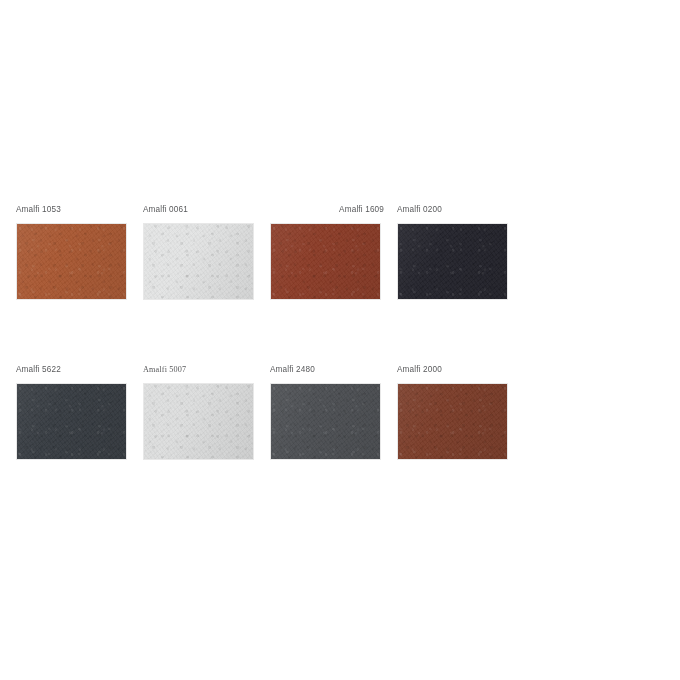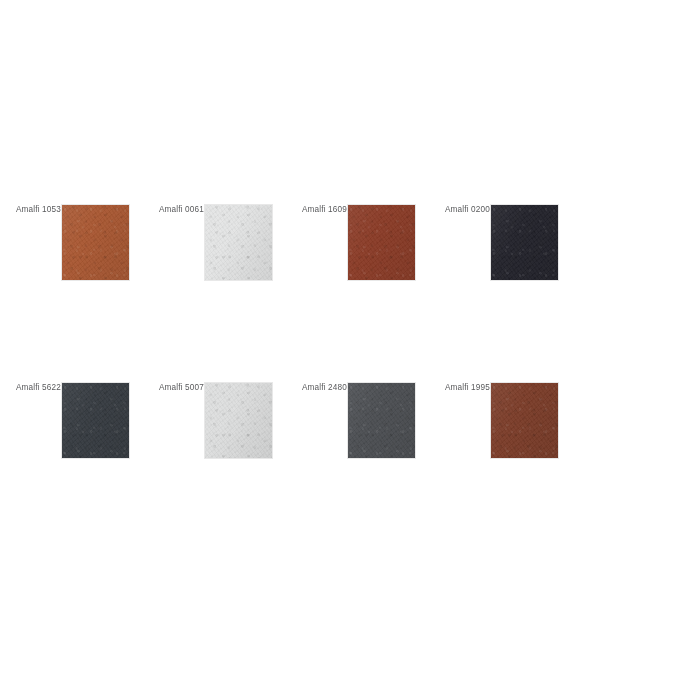--- a/index.html
+++ b/index.html
@@ -24,26 +24,27 @@
   }
 
   .swatch-row {
     position: absolute;
     left: 16px;
     display: flex;
     flex-direction: row;
   }
 
   #swatch-row-1 { top: 204px; }
-  #swatch-row-2 { top: 382px; text-align: right; }
+  #swatch-row-2 { top: 364px; }
 
   .swatch-card {
     width: 114px;
-    margin-right: 29px;
+    margin-right: 13px;
     display: flex;
+    flex-direction: column;
   }
 
   .swatch-label {
     font-size: 8.2px;
     line-height: 11px;
     color: #58595b;
     letter-spacing: 0.15px;
     white-space: nowrap;
     margin-bottom: 8px;
     font-weight: 400;
@@ -125,29 +126,29 @@
   </div>
 
   <div class="swatch-row" id="swatch-row-2">
 
     <div class="swatch-card">
       <div class="swatch-label" style="color: rgb(88, 89, 91);">Amalfi 5622</div>
       <div class="swatch-chip" style="background-color: rgb(53, 58, 64); border-color: rgb(232, 232, 232);"></div>
     </div>
 
     <div class="swatch-card">
-      <div class="swatch-label" style="color: rgb(88, 89, 91);">Amalfi 5007</div>
+      <div class="swatch-label" style="color: rgb(88, 89, 91); font-family: Liberation Serif, serif;">Amalfi 5007</div>
       <div class="swatch-chip" style="background-color: rgb(220, 221, 221); border-color: rgb(232, 232, 232);"></div>
     </div>
 
     <div class="swatch-card">
       <div class="swatch-label" style="color: rgb(88, 89, 91);">Amalfi 2480</div>
       <div class="swatch-chip" style="background-color: rgb(75, 78, 82); border-color: rgb(232, 232, 232);"></div>
     </div>
 
     <div class="swatch-card">
-      <div class="swatch-label" style="color: rgb(88, 89, 91);">Amalfi 1995</div>
+      <div class="swatch-label" style="color: rgb(88, 89, 91);">Amalfi 2000</div>
       <div class="swatch-chip" style="background-color: rgb(122, 59, 40); border-color: rgb(232, 232, 232);"></div>
     </div>
 
   </div>
 
 </div>
 
 </body></html>

